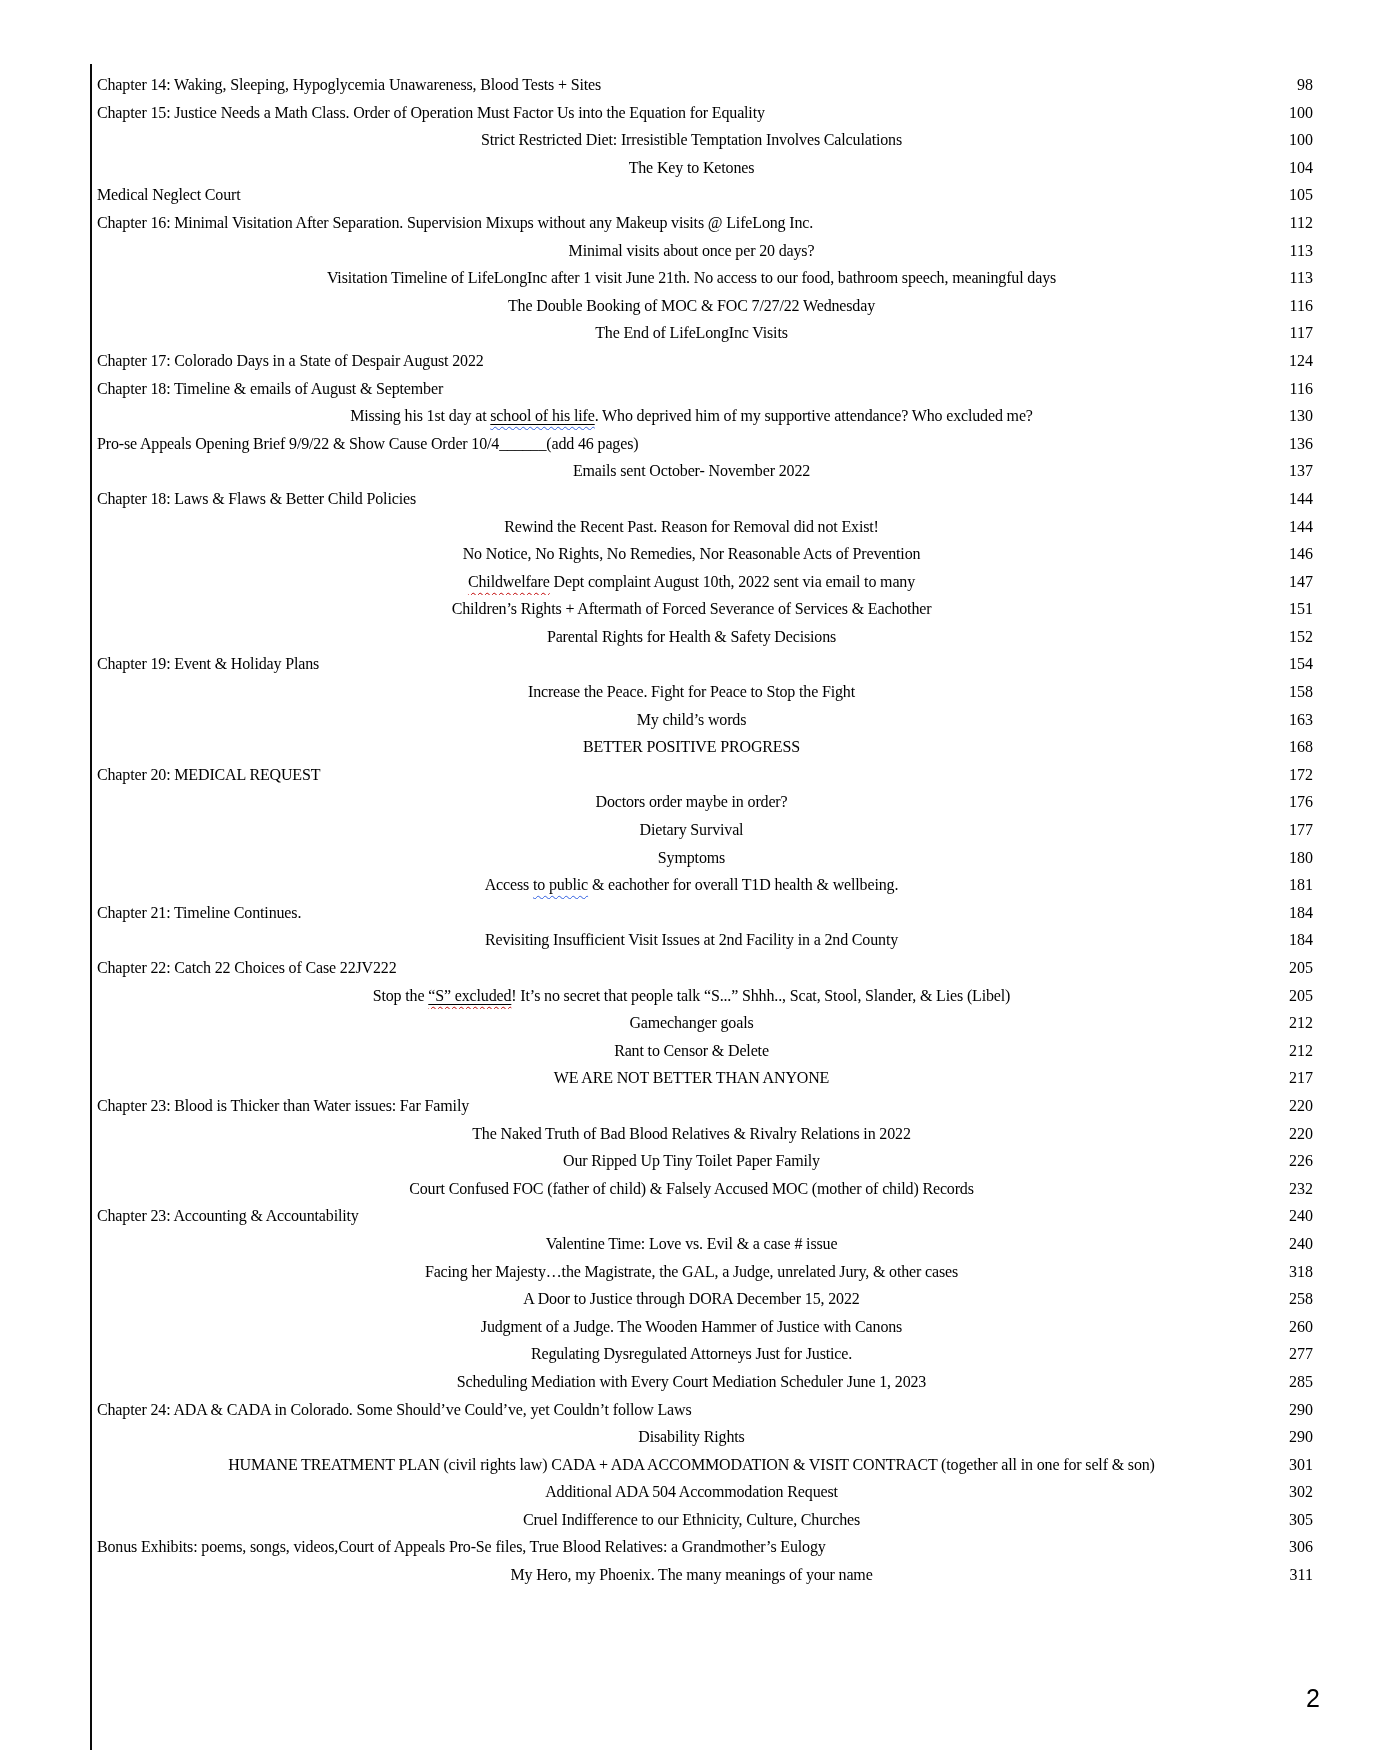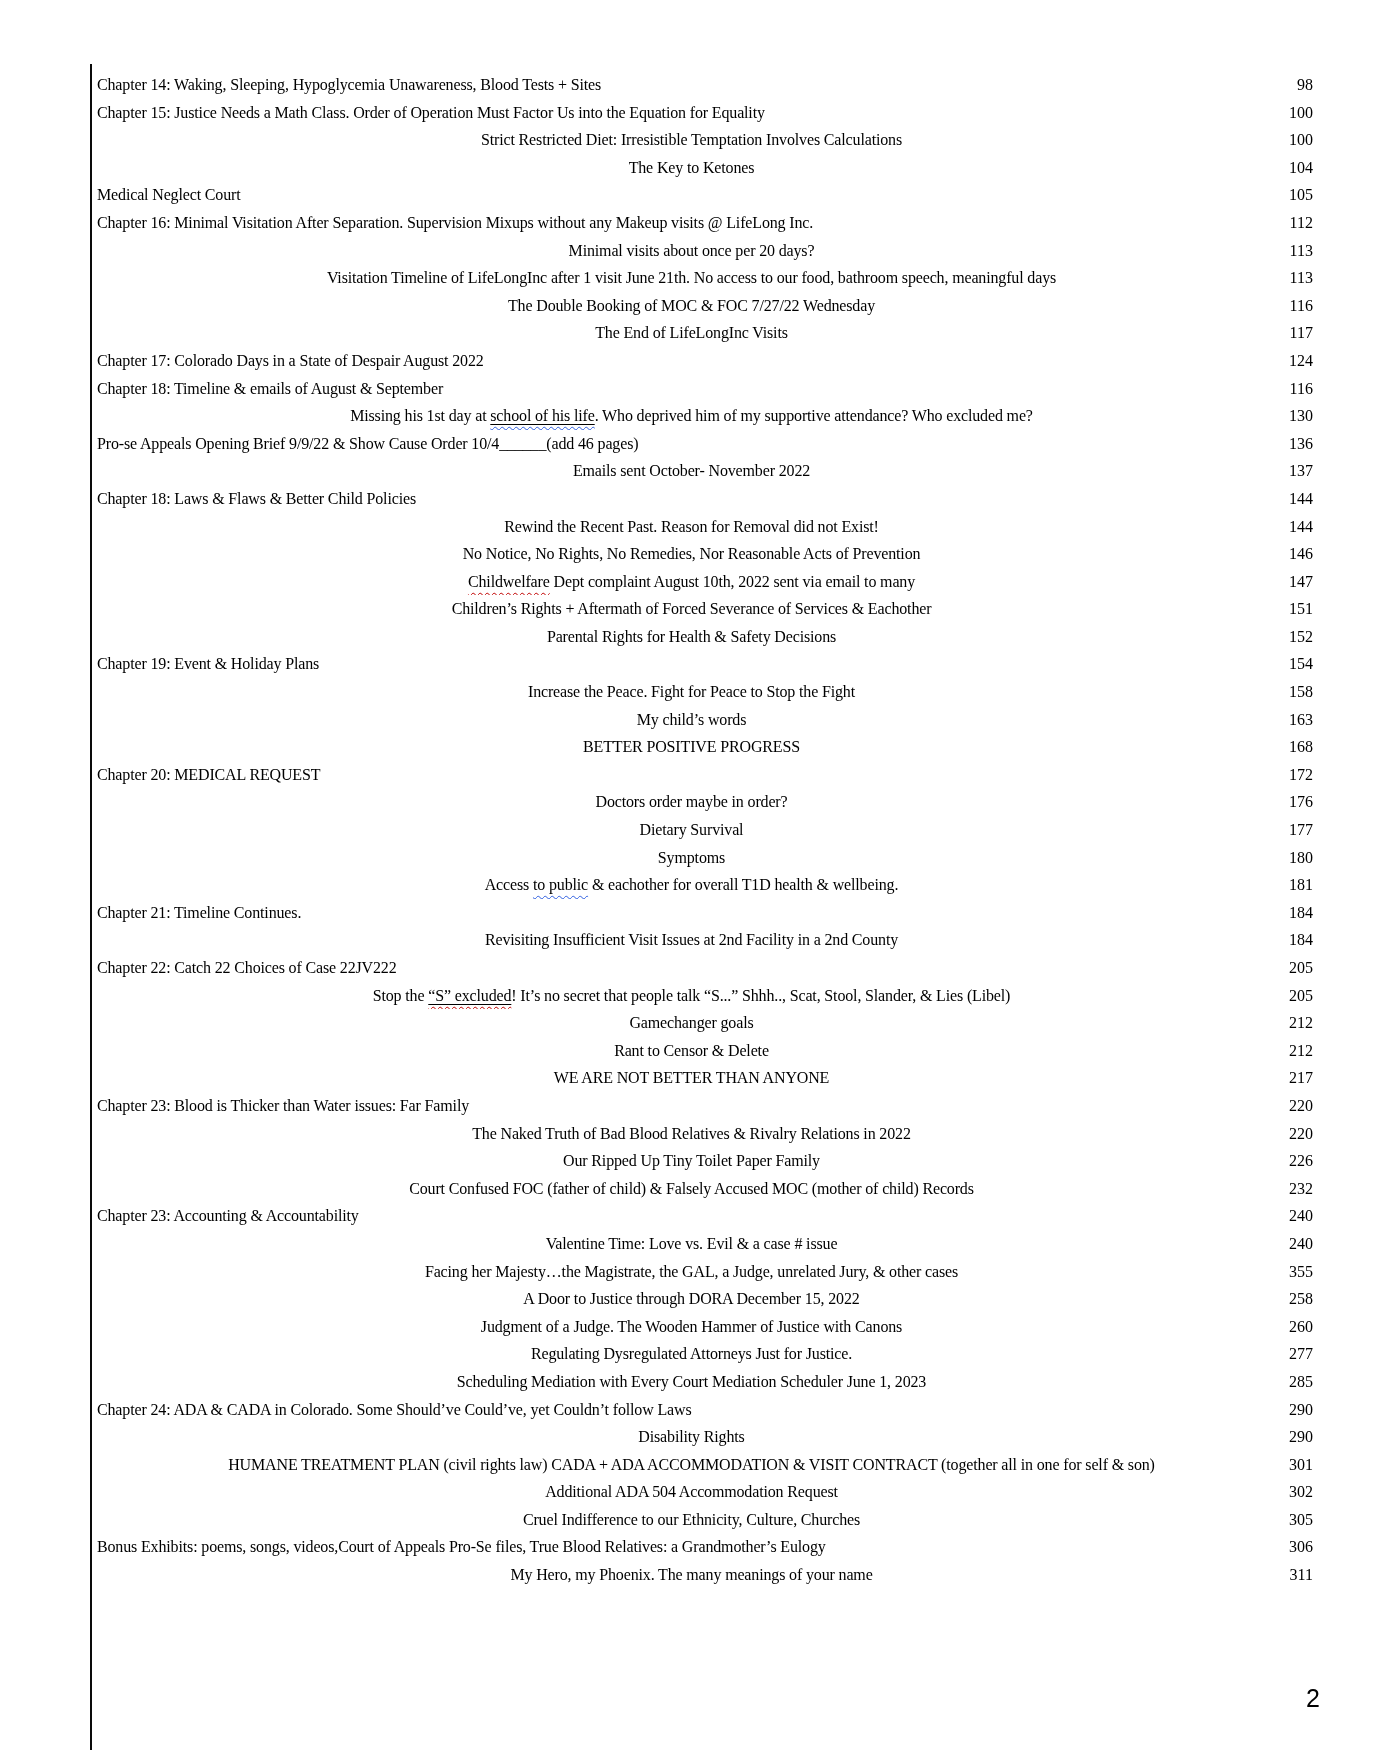--- a/index.html
+++ b/index.html
@@ -227,21 +227,21 @@
     <div class="row">
       <div class="title">Chapter 23: Accounting &amp; Accountability</div>
       <div class="pagenum">240</div>
     </div>
     <div class="row indent">
       <div class="title">Valentine Time: Love vs. Evil &amp; a case # issue</div>
       <div class="pagenum">240</div>
     </div>
     <div class="row indent">
       <div class="title">Facing her Majesty…the Magistrate, the GAL, a Judge, unrelated Jury, &amp; other cases</div>
-      <div class="pagenum">355</div>
+      <div class="pagenum">318</div>
     </div>
     <div class="row indent">
       <div class="title">A Door to Justice through DORA December 15, 2022</div>
       <div class="pagenum">258</div>
     </div>
     <div class="row indent">
       <div class="title">Judgment of a Judge. The Wooden Hammer of Justice with Canons</div>
       <div class="pagenum">260</div>
     </div>
     <div class="row indent">

